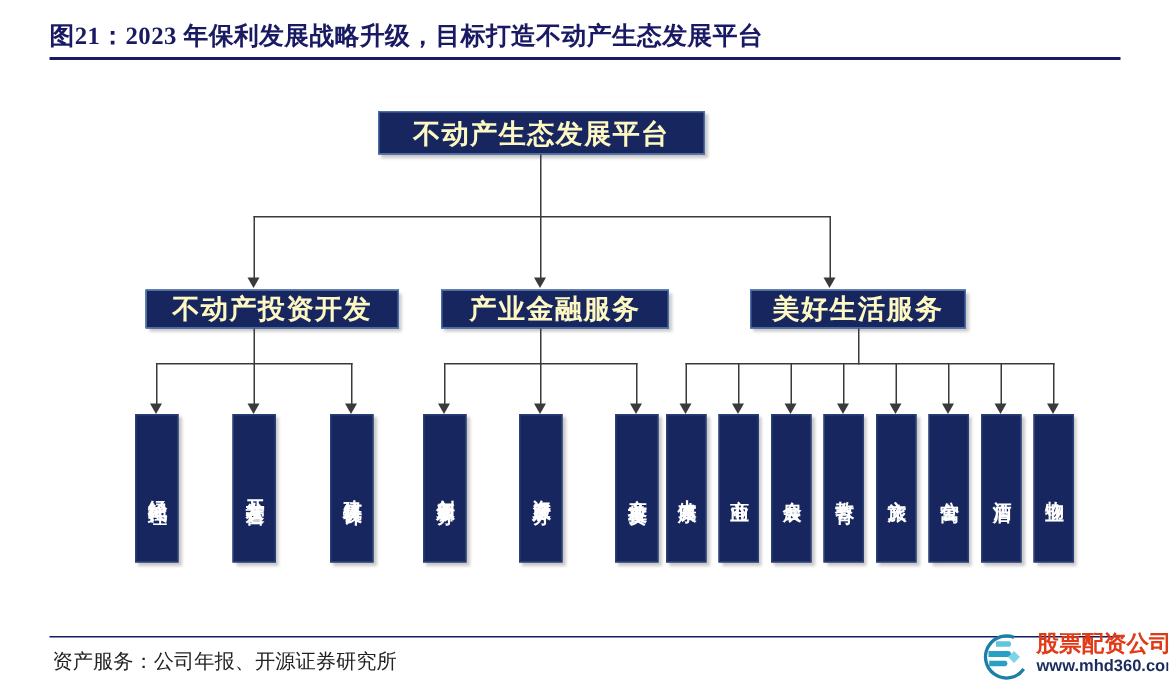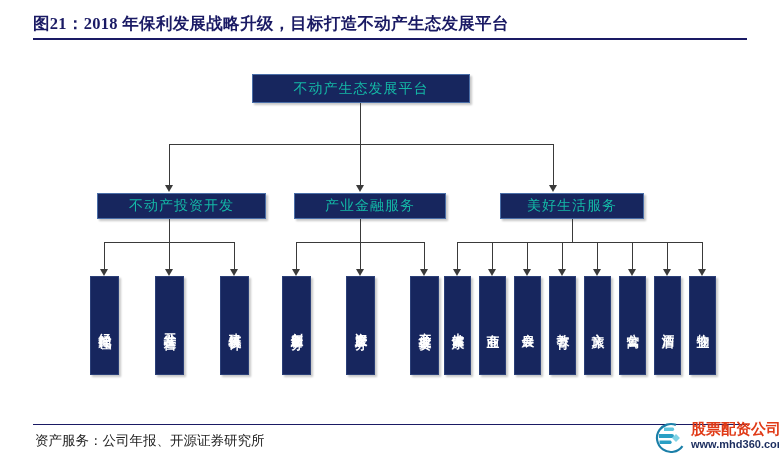--- a/index.html
+++ b/index.html
@@ -101,23 +101,23 @@
   }
   .node.root,
   .node.branch {
     border: 1px solid #4a6ea8;
     display: flex;
     align-items: center;
     justify-content: center;
   }
   .node.root .node-label,
   .node.branch .node-label {
-    color: #14b8a6;
-    font-size: 14px;
-    font-weight: normal;
+    color: #fef9c3;
+    font-size: 18px;
+    font-weight: bold;
     letter-spacing: 1px;
     white-space: nowrap;
   }
   .node.leaf {
     border: 1px solid #2b3f77;
     display: flex;
     align-items: center;
     justify-content: center;
   }
   .node.leaf .node-label {
@@ -149,21 +149,21 @@
     border-left: 4.5px solid transparent;
     border-right: 4.5px solid transparent;
     border-top: 7px solid #3a3a3a;
   }
 </style>
 </head>
 <body>
 
 <div id="page">
 
-  <div id="title-text">图21：2018 年保利发展战略升级，目标打造不动产生态发展平台</div>
+  <div id="title-text">图21：2023 年保利发展战略升级，目标打造不动产生态发展平台</div>
   <div id="title-rule"></div>
 
   <div class="node root" style="left:252px; top:74px; width:218px; height:29px;">
     <span class="node-label">不动产生态发展平台</span>
   </div>
 
   <div class="vline" style="left:360px; top:103px; width:1.4px; height:42px;"></div>
 
   <div class="hline" style="left:169px; top:144px; width:385px; height:1.4px;"></div>
 

